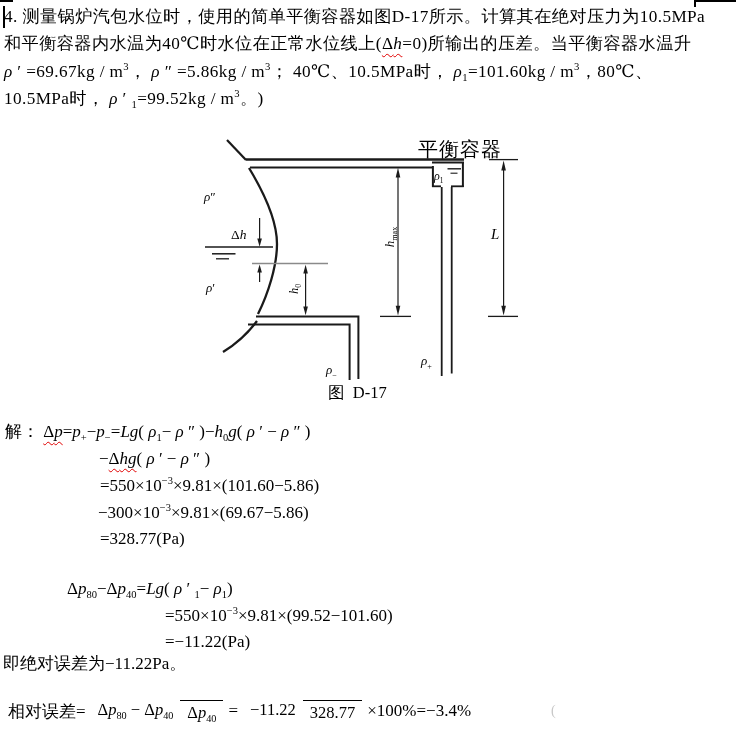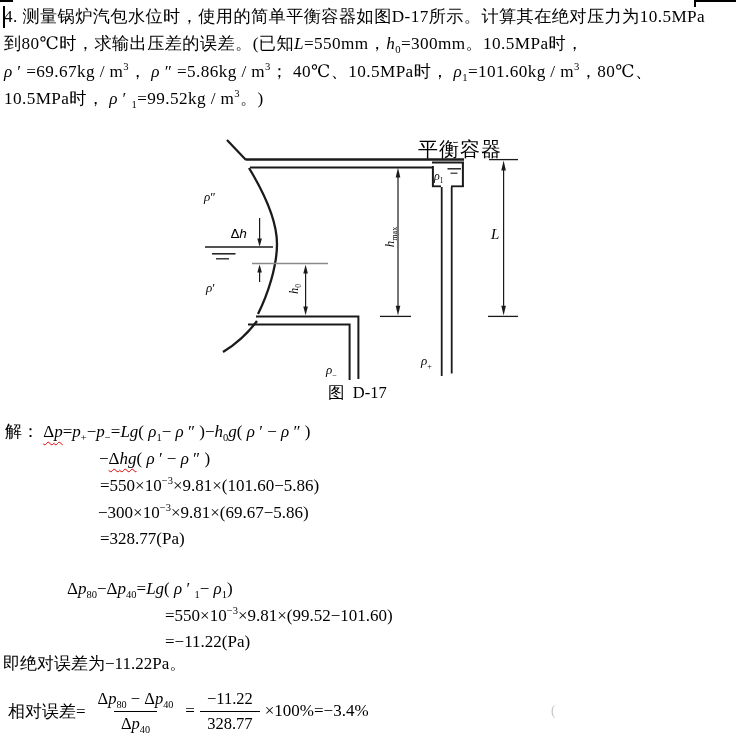--- a/index.html
+++ b/index.html
@@ -18,39 +18,39 @@
   .figlabel{position:absolute;white-space:pre;line-height:1;}
   .rot{transform:translate(-50%,-50%) rotate(-90deg);}
   
   #caret{left:3px;top:6px;width:2px;height:22px;background:#000;}
   
   .bfrag{background:#000;}
   
   .sol{position:absolute;font-size:17px;white-space:nowrap;line-height:22px;}
   
   #relrow{position:absolute;left:8px;top:684px;height:54px;display:flex;align-items:center;font-size:17px;}
-  .frac{display:inline-flex;flex-direction:column;align-items:center;margin:0 5px;font-size:16.5px;}
+  .frac{display:inline-flex;flex-direction:row;align-items:center;margin:0 5px;font-size:16.5px;}
   .frac .num{padding:0 7px 2px 7px;}
   .frac .den{padding:2px 7px 0 7px;border-top:1.6px solid #000;}
   #faint{color:#c8c8c8;font-size:14px;}
 </style>
 </head>
 <body>
 
 <div id="page">
 
   <div class="abs bfrag" style="left:0;top:0;width:13px;height:1.5px;"></div>
   <div class="abs bfrag" style="left:694px;top:0;width:42px;height:1.5px;"></div>
   <div class="abs bfrag" style="left:694px;top:0;width:1.5px;height:7px;"></div>
 
   <div class="abs" id="caret"></div>
 
   <div class="abs" id="problem">
     <div class="pline"><span>4. 测量锅炉汽包水位时，使用的简单平衡容器如图D-17所示。计算其在绝对压力为10.5MPa</span></div>
-    <div class="pline"><span>到80℃时，求输出压差的误差。(已知</span><span class="it">L</span><span>=550mm，</span><span class="it">h</span><sub>0</sub><span>=300mm。10.5MPa时，</span></div>
+    <div class="pline"><span>和平衡容器内水温为40℃时水位在正常水位线上(</span><span class="sq">Δ</span><span class="it sq">h</span><span>=0)所输出的压差。当平衡容器水温升</span></div>
     <div class="pline"><span class="it">ρ</span><span> ′ </span><span>=69.67kg / m</span><sup>3</sup><span>，  </span><span class="it">ρ</span><span> ″ </span><span>=5.86kg / m</span><sup>3</sup><span>；  40℃、10.5MPa时，  </span><span class="it">ρ</span><sub>1</sub><span>=101.60kg / m</span><sup>3</sup><span>，80℃、</span></div>
     <div class="pline"><span>10.5MPa时，  </span><span class="it">ρ</span><span> ′ </span><sub>1</sub><span>=99.52kg / m</span><sup>3</sup><span>。)</span></div>
   </div>
 
   <svg class="abs" style="left:0;top:0;" width="736" height="750" viewBox="0 0 736 750">
     <g stroke="#1a1a1a" fill="none">
 
       <path d="M227,140 L246,160" stroke-width="2.2"></path>
       <path d="M246,159.5 H464" stroke-width="2.6"></path>
       <path d="M250,167.5 H432" stroke-width="1.8"></path>
@@ -95,21 +95,21 @@
       <polygon points="395.7,177.5 400.3,177.5 398,167.8"></polygon>
       <polygon points="395.7,305.8 400.3,305.8 398,315.4"></polygon>
       <polygon points="501.3,170.5 505.9,170.5 503.6,160.4"></polygon>
       <polygon points="501.3,305.8 505.9,305.8 503.6,315.6"></polygon>
     </g>
   </svg>
 
   <div class="figlabel" style="left:418px;top:139px;font-size:20px;letter-spacing:1px;">平衡容器</div>
   <div class="figlabel" style="left:434px;top:170px;font-size:12px;"><span class="it">ρ</span><sub>1</sub></div>
   <div class="figlabel" style="left:204px;top:190px;font-size:13px;"><span class="it">ρ</span><span>″</span></div>
-  <div class="figlabel" style="left:231px;top:228px;font-size:13.5px;font-family:Liberation Mono, monospace;"><span>Δ</span><span class="it">h</span></div>
+  <div class="figlabel" style="left:231px;top:228px;font-size:13.5px;"><span>Δ</span><span class="it">h</span></div>
   <div class="figlabel" style="left:206px;top:281px;font-size:13px;"><span class="it">ρ</span><span>′</span></div>
   <div class="figlabel rot" style="left:294px;top:289px;font-size:12.5px;"><span class="it">h</span><sub>0</sub></div>
   <div class="figlabel rot" style="left:389px;top:237px;font-size:13px;"><span class="it">h</span><sub>max</sub></div>
   <div class="figlabel" style="left:491px;top:227px;font-size:15px;"><span class="it">L</span></div>
   <div class="figlabel" style="left:326px;top:363px;font-size:13px;"><span class="it">ρ</span><sub>−</sub></div>
   <div class="figlabel" style="left:421px;top:354px;font-size:13px;"><span class="it">ρ</span><sub>+</sub></div>
   <div class="figlabel" style="left:328px;top:385px;font-size:16.5px;">图  D-17</div>
 
   <div class="sol" style="left:5px;top:421px;"><span>解：  </span><span class="sq">Δ</span><span class="it sq">p</span><span>=</span><span class="it">p</span><sub>+</sub><span>−</span><span class="it">p</span><sub>−</sub><span>=</span><span class="it">Lg</span><span>( </span><span class="it">ρ</span><sub>1</sub><span>− </span><span class="it">ρ</span><span> ″ </span><span>)−</span><span class="it">h</span><sub>0</sub><span class="it">g</span><span>( </span><span class="it">ρ</span><span> ′ </span><span>− </span><span class="it">ρ</span><span> ″ </span><span>)</span></div>
   <div class="sol" style="left:99px;top:448px;text-align:right;"><span>−</span><span class="sq">Δ</span><span class="it sq">hg</span><span>( </span><span class="it">ρ</span><span> ′ </span><span>− </span><span class="it">ρ</span><span> ″ </span><span>)</span></div>

